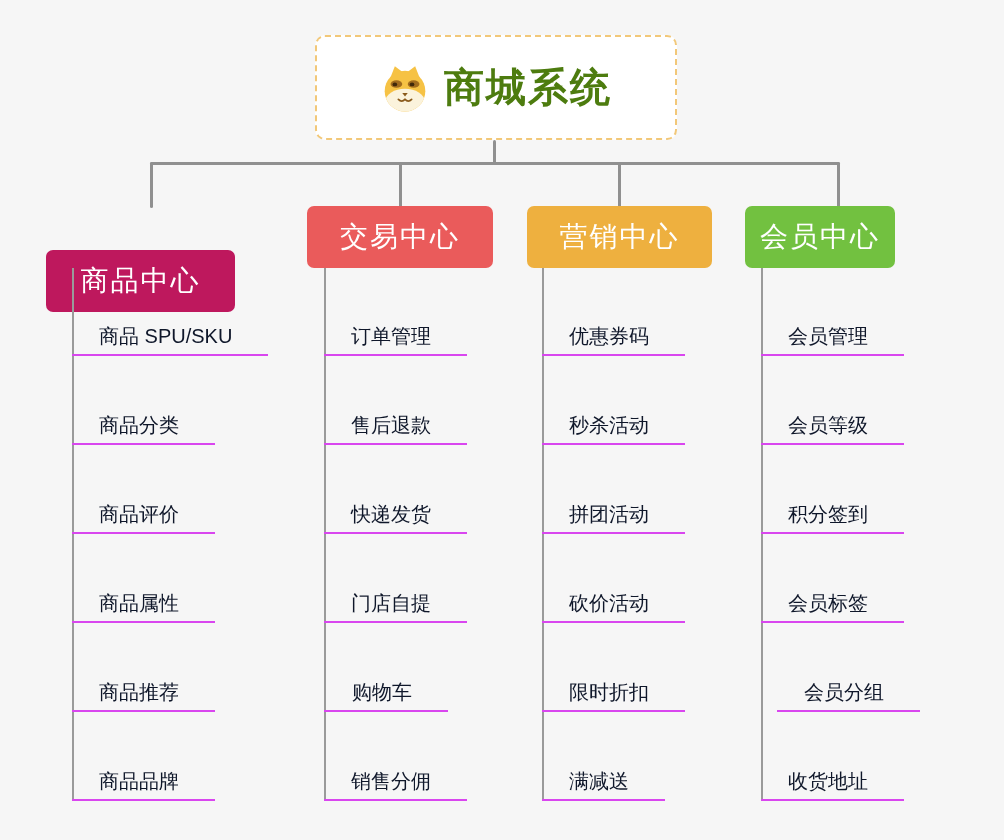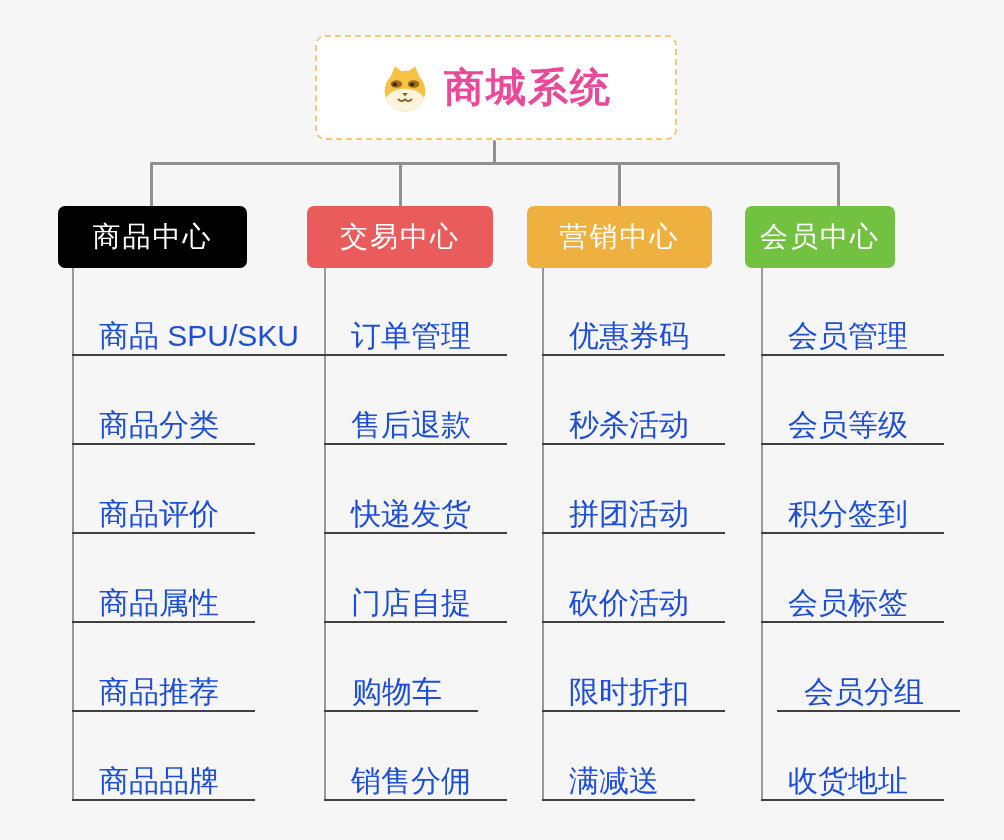--- a/index.html
+++ b/index.html
@@ -5,43 +5,43 @@
   html,body{margin:0;padding:0;background:#f6f6f6;font-family:"Liberation Sans","DejaVu Sans",sans-serif;}
   #canvas{position:relative;width:1004px;height:840px;background:#f6f6f6;overflow:hidden;}
 
   
   .root-node{
     position:absolute;left:315px;top:35px;width:362px;height:105px;
     background:#ffffff;border:2px dashed #f2c879;border-radius:10px;
     box-sizing:border-box;display:flex;align-items:center;justify-content:center;gap:14px;
     cursor:pointer;
   }
-  .root-title{font-size:40px;font-weight:bold;color:#ec4899;letter-spacing:2px;}
+  .root-title{font-size:40px;font-weight:bold;color:#4d7c0f;letter-spacing:2px;}
 
   
   .conn{position:absolute;background:#909090;}
   .conn.h{height:3px;border-radius:2px;}
   .conn.v{width:3px;border-radius:2px;}
 
   
   .branch{
     position:absolute;top:206px;height:62px;border-radius:7px;
     color:#ffffff;font-size:28px;letter-spacing:2px;
     display:flex;align-items:center;justify-content:center;
     cursor:pointer;
   }
 
   
   .spine{position:absolute;top:268px;height:533px;width:2px;background:#9a9a9a;}
 
   
   .topic{
     position:absolute;height:32px;line-height:32px;
-    padding:0 36px 2px 27px;border-bottom:2px solid #404040;
-    font-size:30px;color:#1d4ed8;white-space:nowrap;cursor:pointer;
+    padding:0 36px 2px 27px;border-bottom:2px solid #d946ef;
+    font-size:20px;color:#0f172a;white-space:nowrap;cursor:pointer;
   }
 </style>
 </head>
 <body>
 
 <div id="canvas">
 
   <div class="root-node">
     <span style="display:inline-flex;">
       <svg width="50" height="50" viewBox="0 0 64 64" aria-hidden="true">
@@ -65,21 +65,21 @@
     <span class="root-title">商城系统</span>
   </div>
 
   <div class="conn v" style="left:493px;top:140px;height:25px;"></div>
   <div class="conn h" style="left:150px;top:162px;width:690px;"></div>
   <div class="conn v" style="left:150px;top:162px;height:46px;"></div>
   <div class="conn v" style="left:399px;top:162px;height:46px;"></div>
   <div class="conn v" style="left:618px;top:162px;height:46px;"></div>
   <div class="conn v" style="left:837px;top:162px;height:46px;"></div>
 
-  <div class="branch" style="left: 58px; width: 189px; background-color: #000000;">商品中心</div>
+  <div class="branch" style="left: 46px; width: 189px; background-color: #be185d; margin-top: 44px;">商品中心</div>
   <div class="branch" style="left: 307px; width: 186px; background-color: rgb(234, 91, 91);">交易中心</div>
   <div class="branch" style="left: 527px; width: 185px; background-color: rgb(238, 176, 63);">营销中心</div>
   <div class="branch" style="left: 745px; width: 150px; background-color: rgb(114, 193, 64);">会员中心</div>
 
   <div class="spine" style="left:72px;"></div>
   <div class="spine" style="left:324px;"></div>
   <div class="spine" style="left:542px;"></div>
   <div class="spine" style="left:761px;"></div>
 
   <div class="topic" style="left:72px;top:320px;">商品 SPU/SKU</div>

